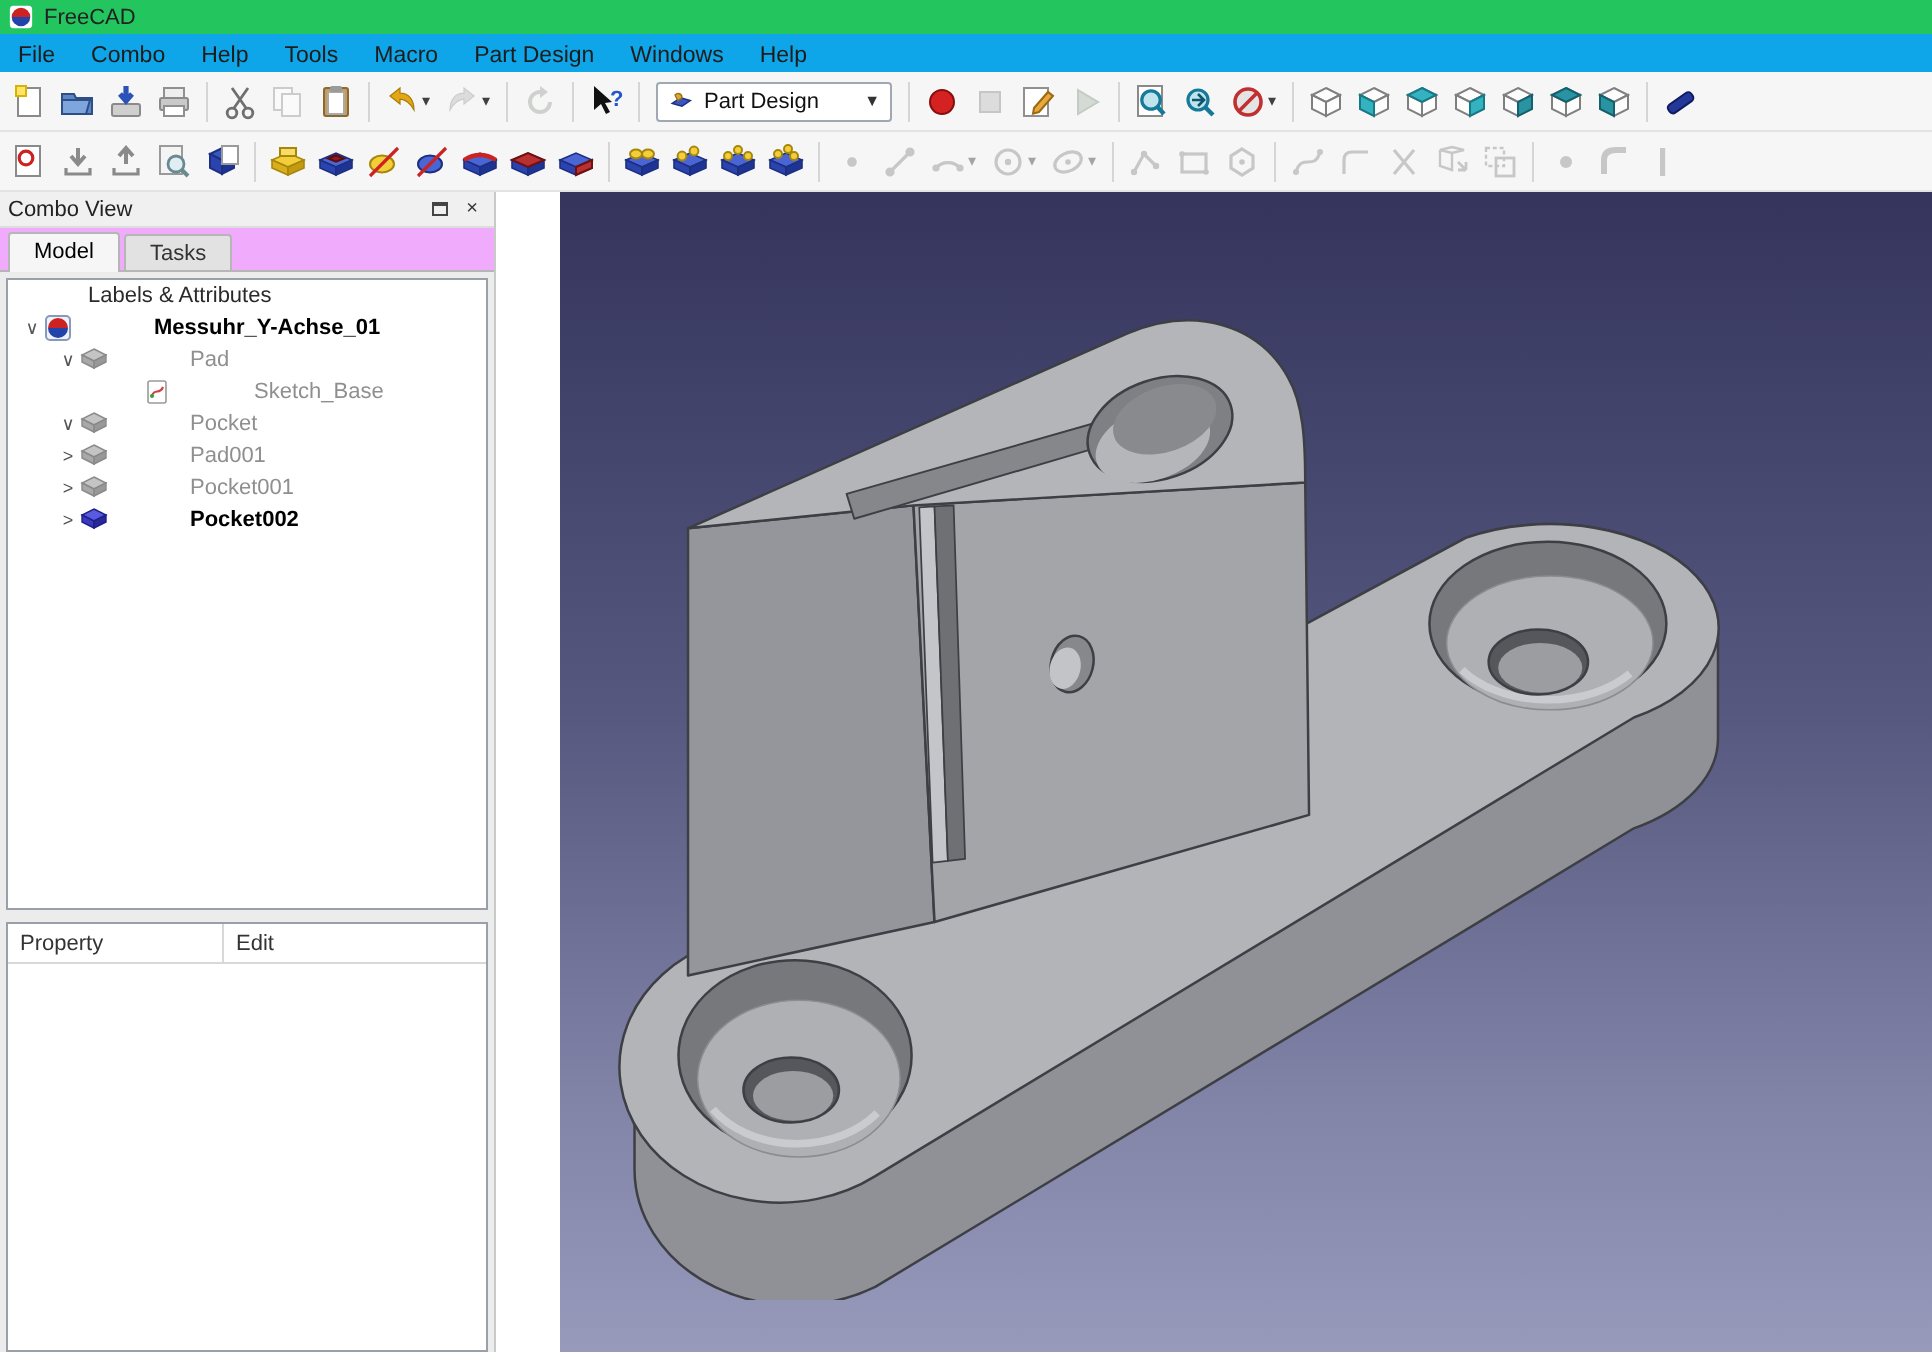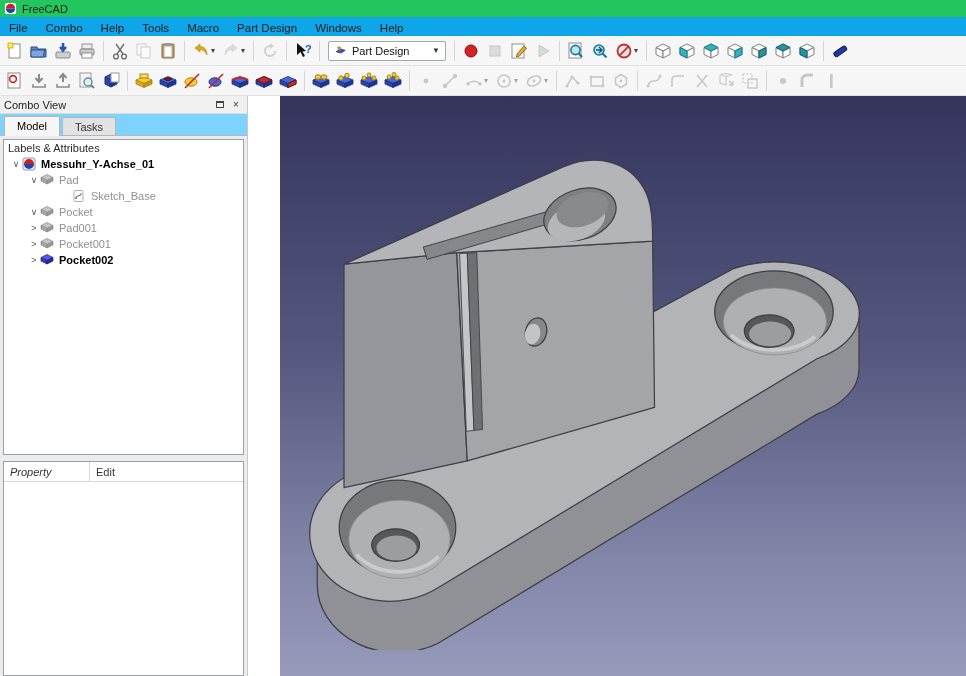--- a/index.html
+++ b/index.html
@@ -30,42 +30,42 @@
   .main { display:flex; height:580px;gap:32px; }
   .leftcol { width:248px; background:#ececec; display:flex; flex-direction:column;
     border-right:1px solid #c9c9c9; }
   .panel-title { height:18px; display:flex; align-items:center; font-size:11px;
     color:#222; padding:0 4px; background:#f0f0f0; border-bottom:1px solid #dcdcdc; }
   .panel-title .spacer { flex:1; }
   .wbtn { width:14px; height:13px; display:flex; align-items:center; justify-content:center;
     font-size:10px; color:#333; margin-left:2px; }
   .dockglyph { width:8px; height:7px; border:1px solid #444; border-top:2px solid #444; }
   .tabs { height:22px; display:flex; align-items:flex-end; padding-left:4px;
-    border-bottom:1px solid #b6b6b6; background:#7dd3fc; }
+    border-bottom:1px solid #b6b6b6; background:#f0abfc; }
   .tab { font-size:11px; padding:3px 12px 2px; border:1px solid #b6b6b6; border-bottom:none;
     background:#e2e2e2; color:#333; margin-right:2px; border-radius:2px 2px 0 0; }
   .tab.active { background:#f6f6f6; position:relative; top:1px; padding-bottom:4px; color:#000; }
 
   .treebox { margin:3px 3px 0 3px; height:316px; background:#fff;
     border:1px solid #99a0aa; font-size:11px; overflow:hidden; }
   .row { height:16px; display:flex; align-items:center; white-space:nowrap; }
   .row .exp { width:12px; text-align:center; font-size:9px; color:#555; }
   .row .ic { width:15px; height:14px; margin-right:4px; flex:none; }
   .row .ic svg { width:14px; height:14px; }
-  .lbl { color:#2a2a2a; }
+  .lbl { color:#2a2a2a;margin-left:36px; }
   .muted .lbl { color:#8f8f8f; }
   .boldrow .lbl { color:#000; font-weight:700; }
   .d1 { padding-left:6px; } .d2 { padding-left:24px; } .d3 { padding-left:68px; }
   .hdr { padding-left:4px; color:#1c1c1c; }
 
   .propbox { margin:6px 3px 0 3px; flex:1; background:#fff; border:1px solid #99a0aa;
     font-size:11px; }
   .prophdr { height:20px; display:flex; align-items:center; border-bottom:1px solid #d8d8d8; color:#333; }
-  .prophdr .c1 { width:86px; padding-left:6px; border-right:1px solid #d8d8d8; height:100%;
-    display:flex; align-items:center;font-style:italic; }
+  .prophdr .c1 { width:108px; padding-left:6px; border-right:1px solid #d8d8d8; height:100%;
+    display:flex; align-items:center; }
   .prophdr .c2 { padding-left:6px; }
 
   
   .viewport { flex:1; position:relative;
     background:linear-gradient(180deg,#34345c 0%,#56587f 45%,#8385a9 80%,#989abc 100%); }
   .viewport svg { position:absolute; inset:0; }
 </style>
 </head>
 <body>
 

